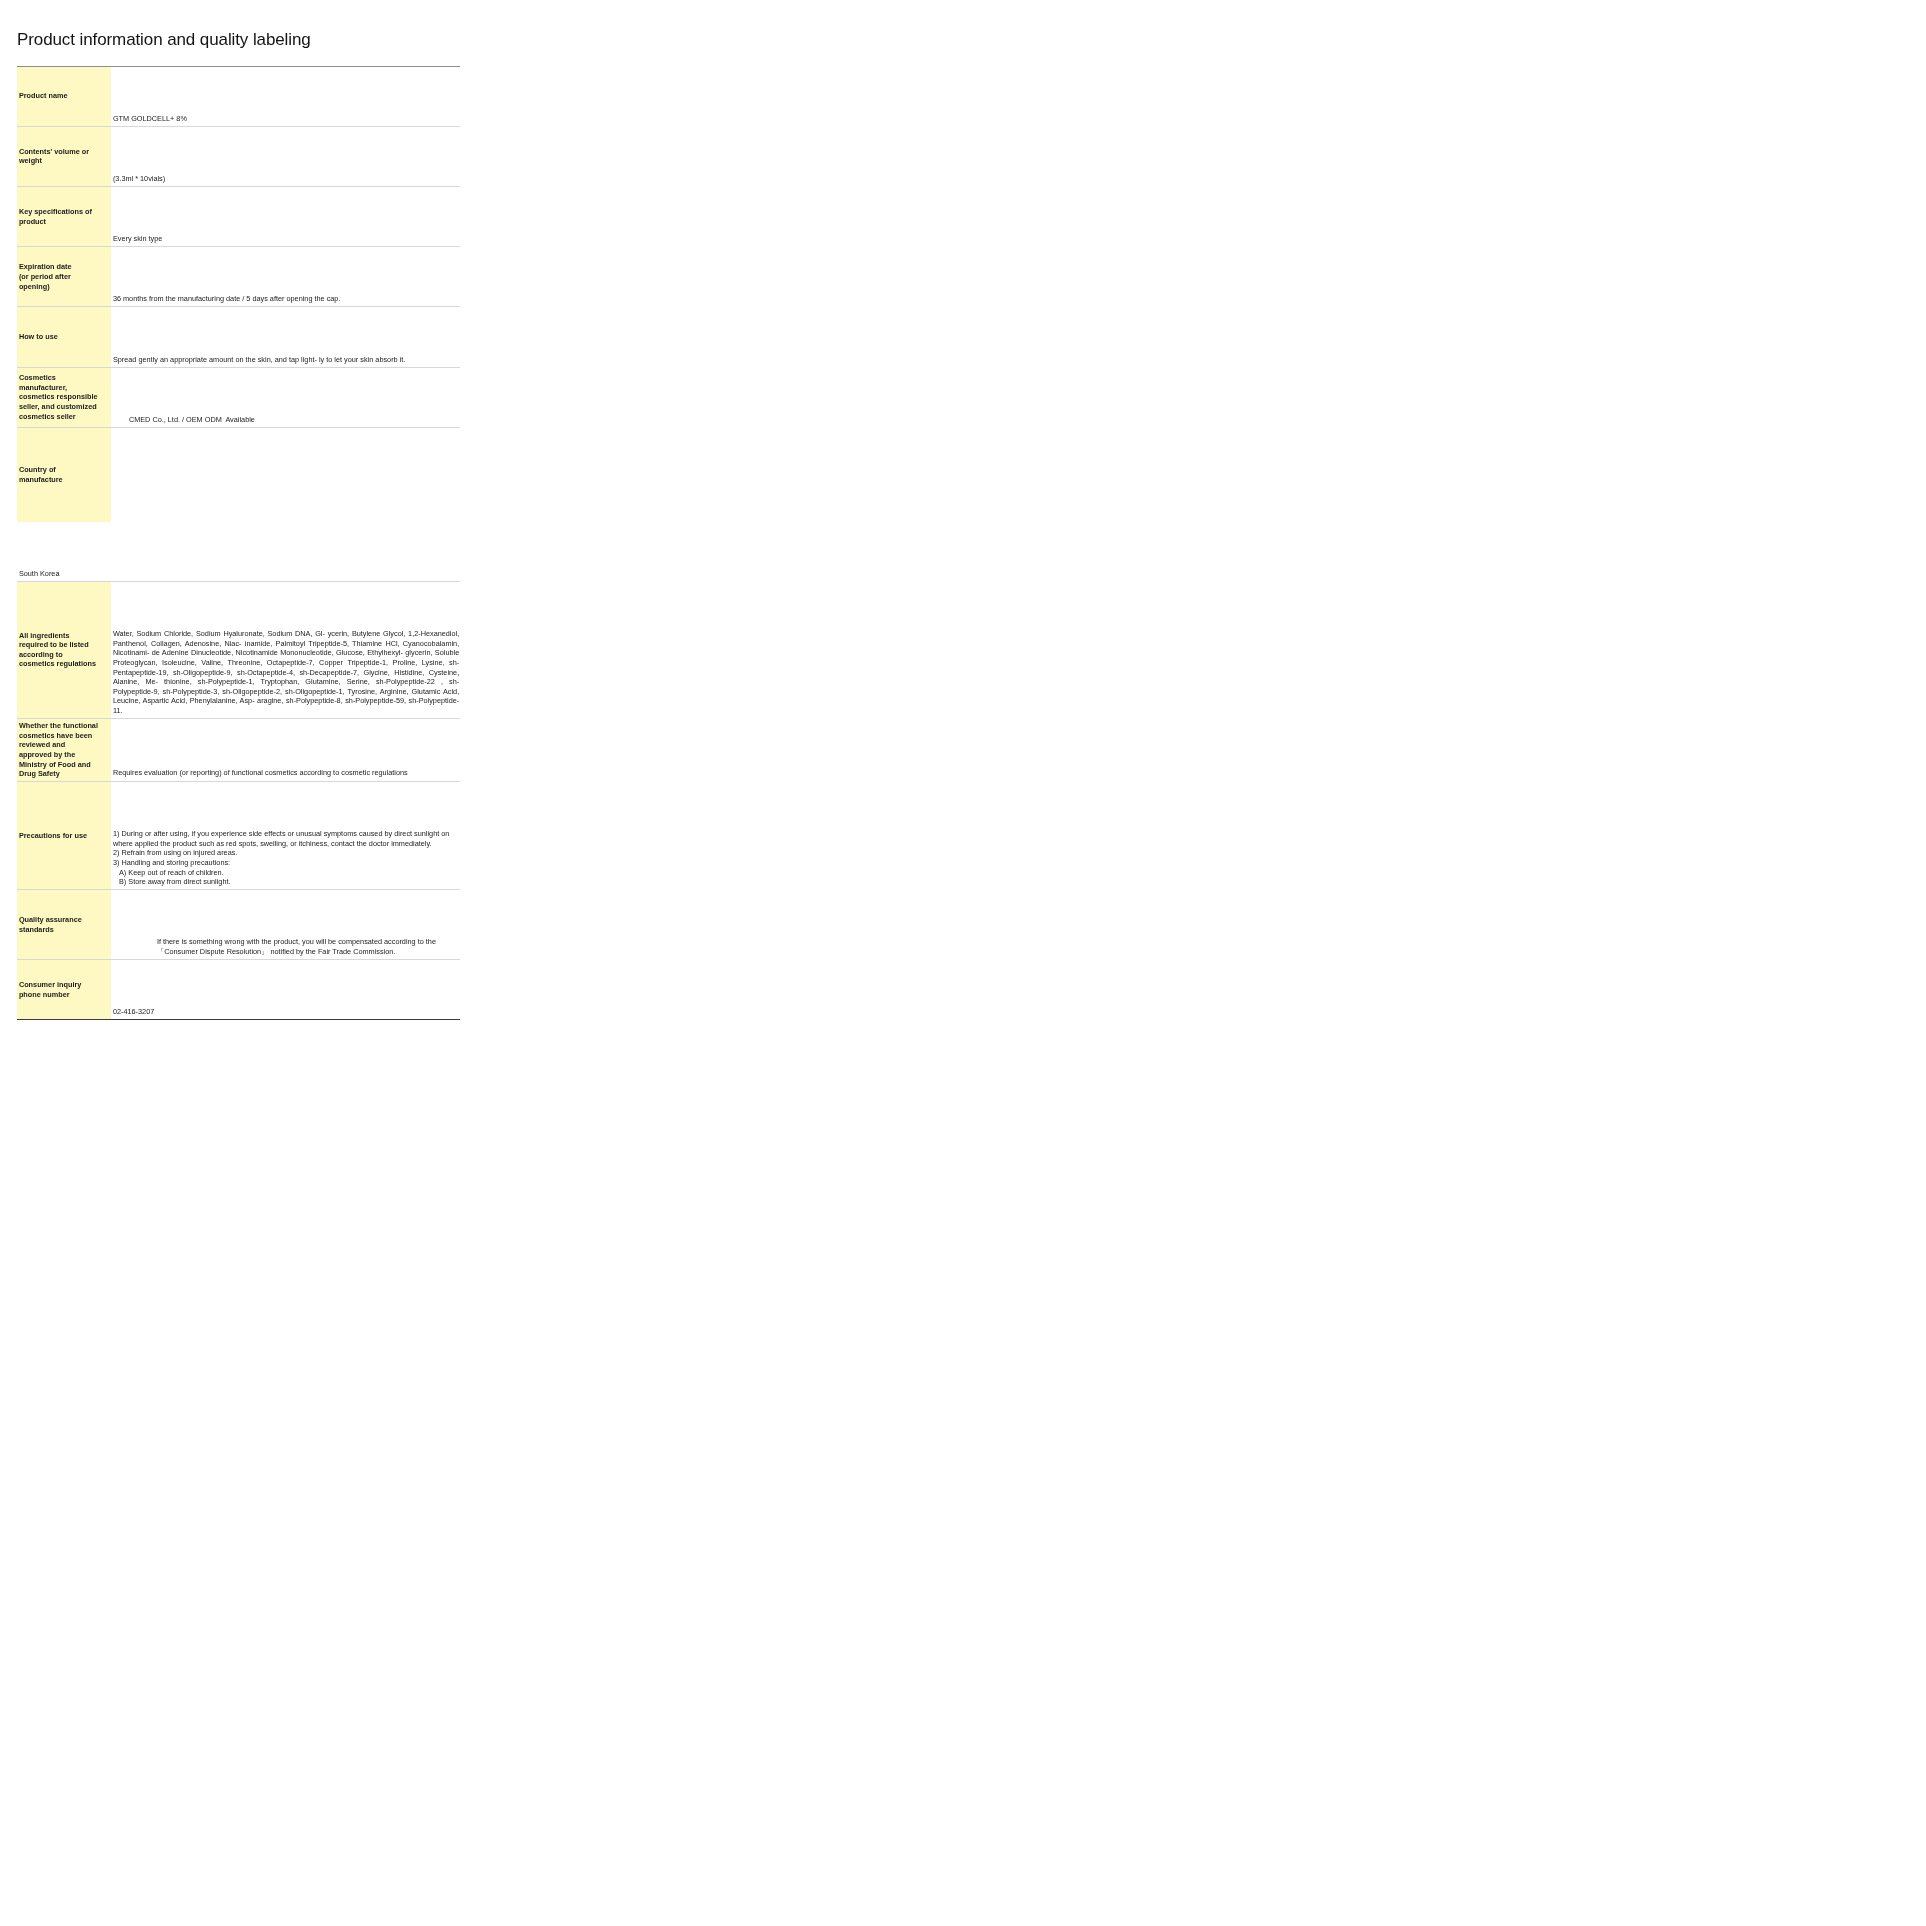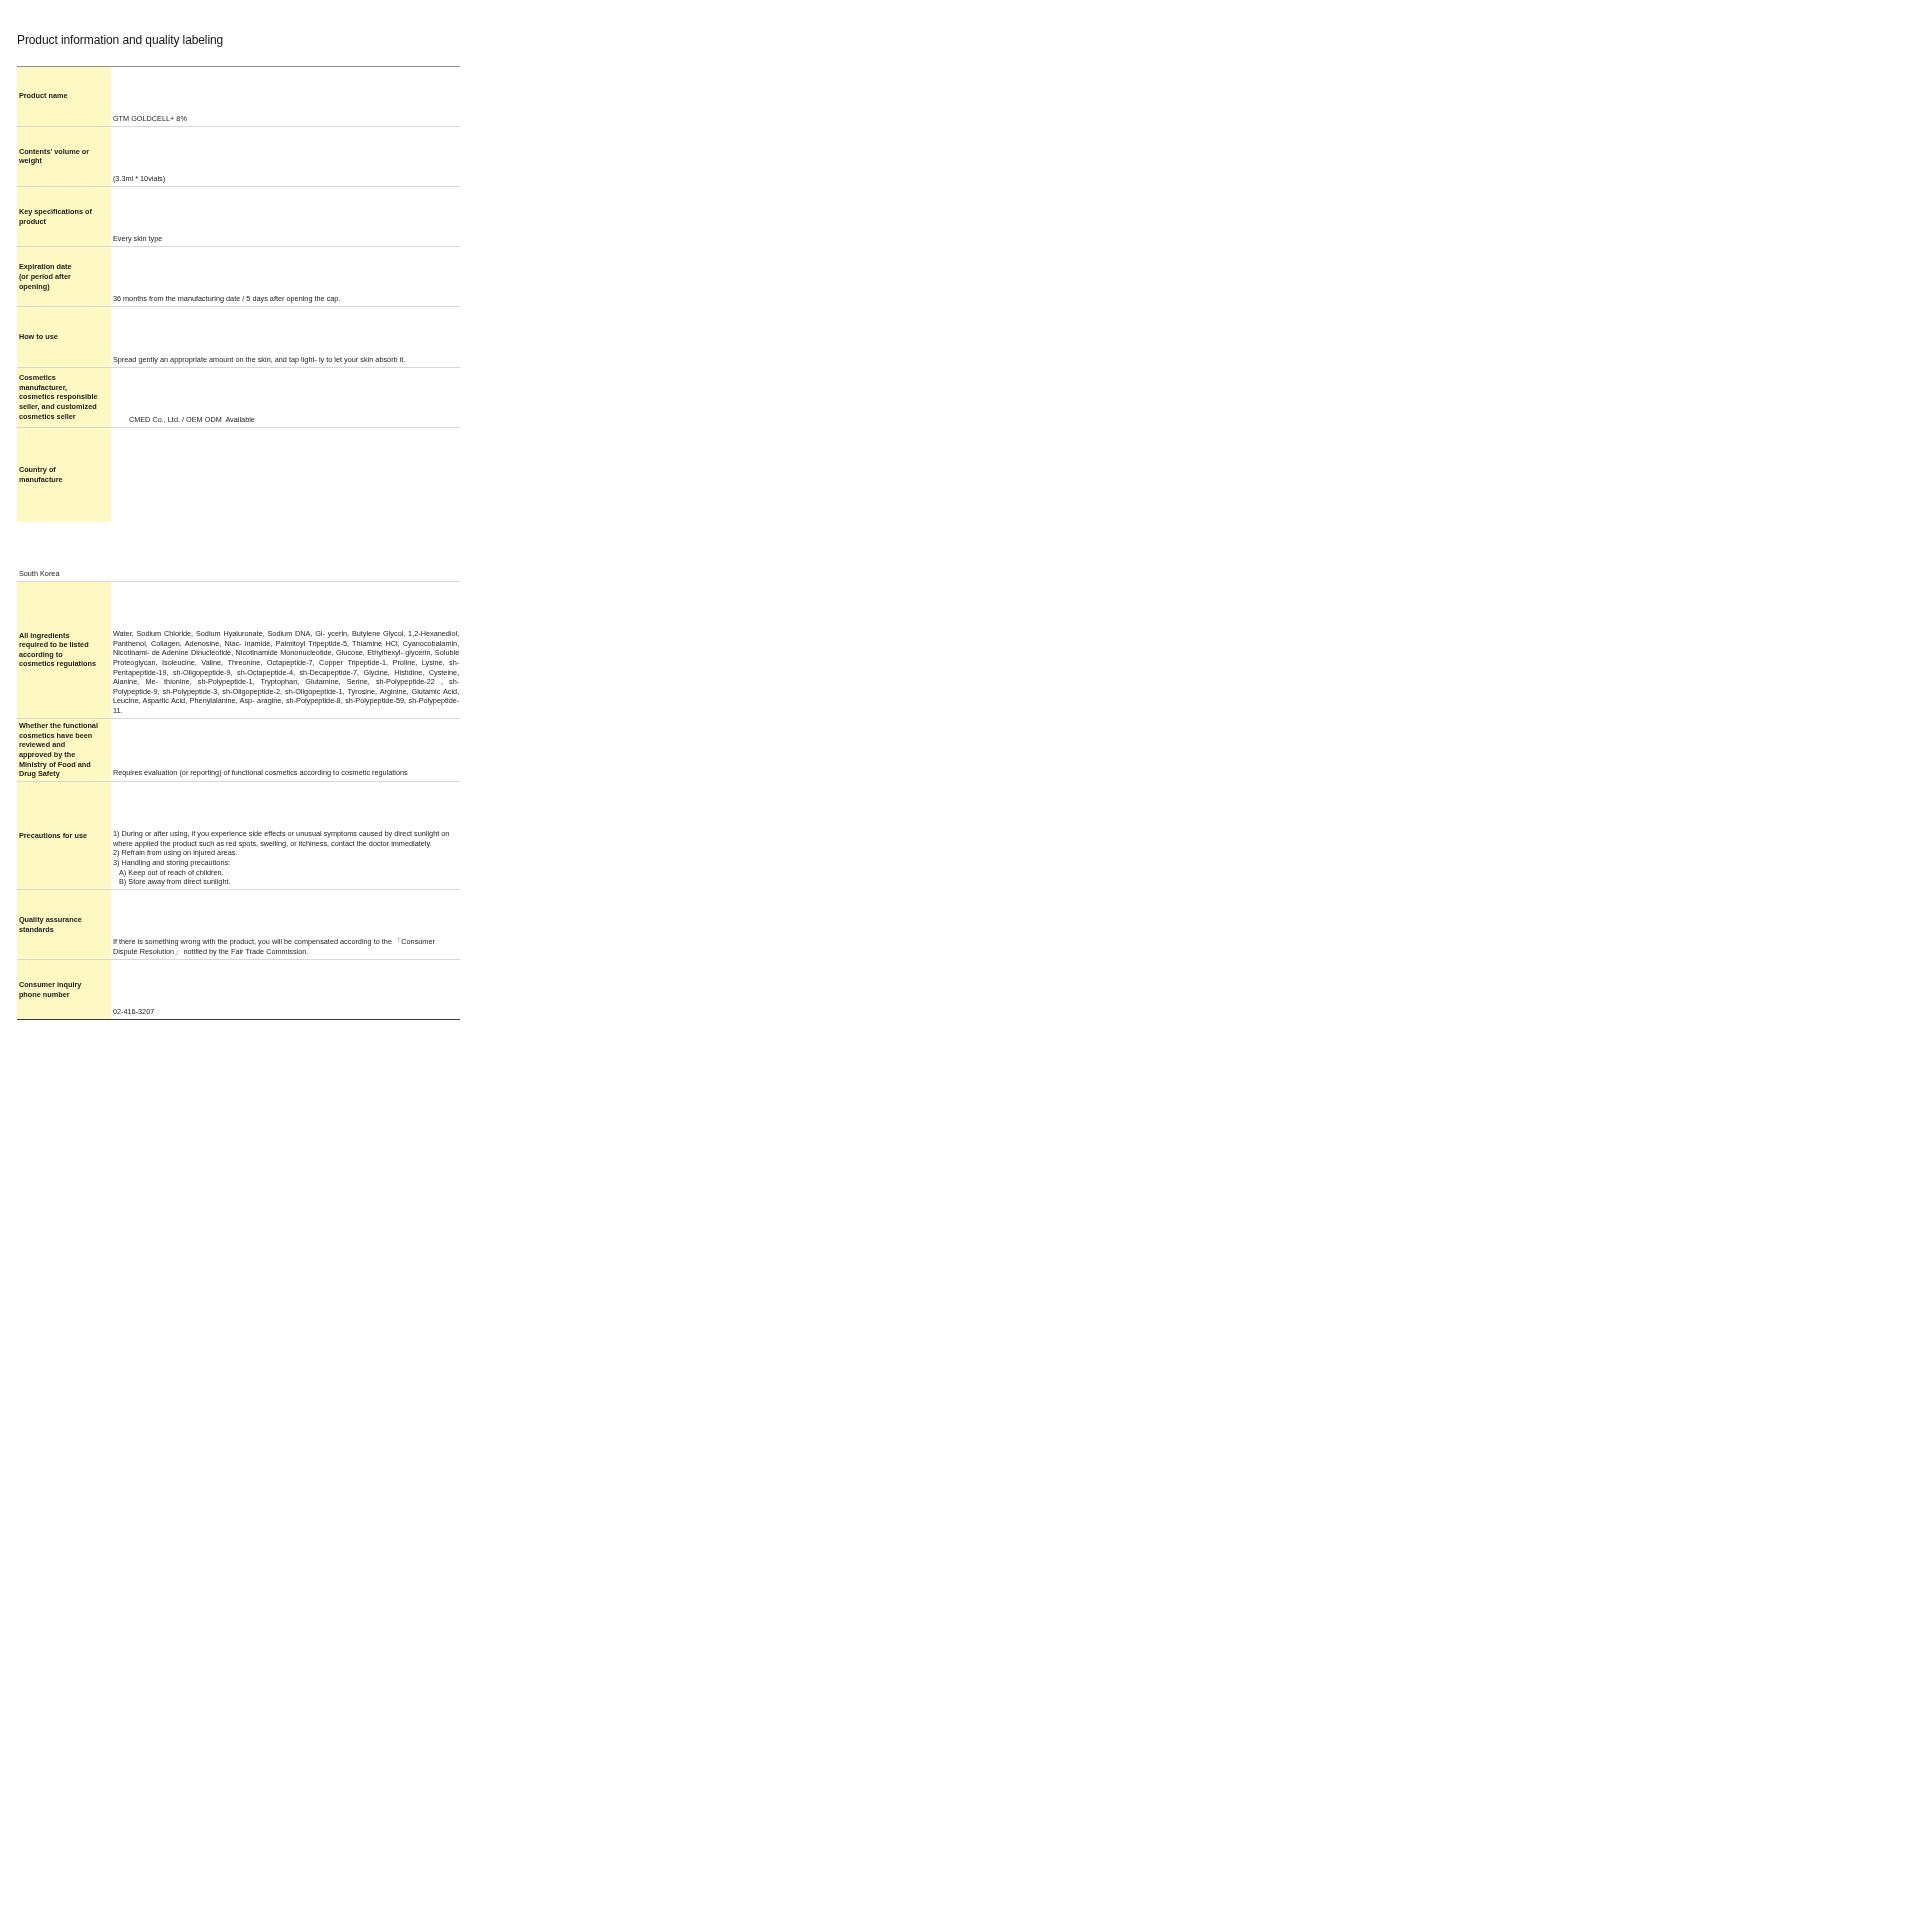--- a/index.html
+++ b/index.html
@@ -12,21 +12,21 @@
     color: #1c1c1c;
     font-weight: 300;
   }
   .page {
     width: 471px;
     min-height: 602px;
     background: #ffffff;
   }
   .doc-title {
     margin: 33px 0 0 17px;
-    font-size: 12px;
+    font-size: 17px;
     line-height: 14.6px;
     font-weight: 400;
     letter-spacing: -0.1px;
     color: #141414;
   }
   .info-table {
     margin: 18px 10.4px 0 17px;
     width: 443px;
     border-top: 0.4px solid #8e8e8e;
     border-bottom: 0.8px solid #3b3b3b;
@@ -69,21 +69,21 @@
   .h50  { min-height: 19px; }
   .h54  { min-height: 21px; }
   .h73  { min-height: 28px; }
   .h82  { min-height: 32px; }
   .h62  { min-height: 24px; }
   .h100 { min-height: 39px; gap: 16px; }
   .h39  { min-height: 15px; flex-direction: column; }
   .h244 { min-height: 94px; }
   .h142 { min-height: 55px; }
   .h221 { min-height: 85px; }
-  .h83  { min-height: 32px; }
+  .h83  { min-height: 32px; gap: 44px; }
   .h57  { min-height: 22px; }
 </style>
 </head>
 <body>
 
 <div class="page">
 
   <h1 class="doc-title">Product information and quality labeling</h1>
 
   <div class="info-table">

